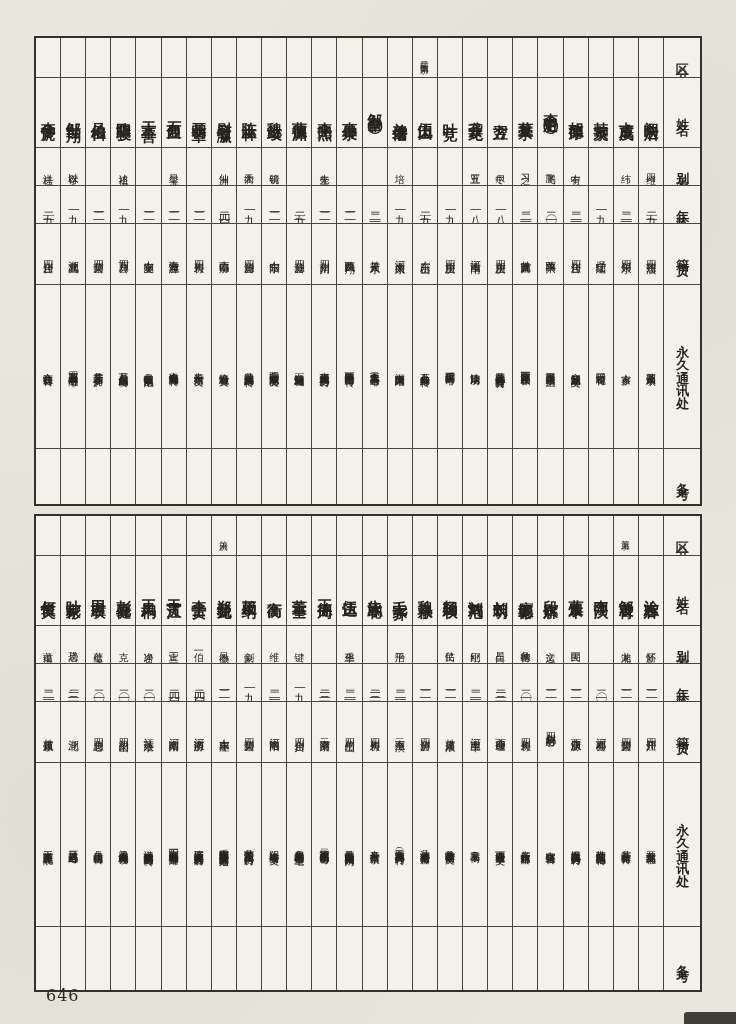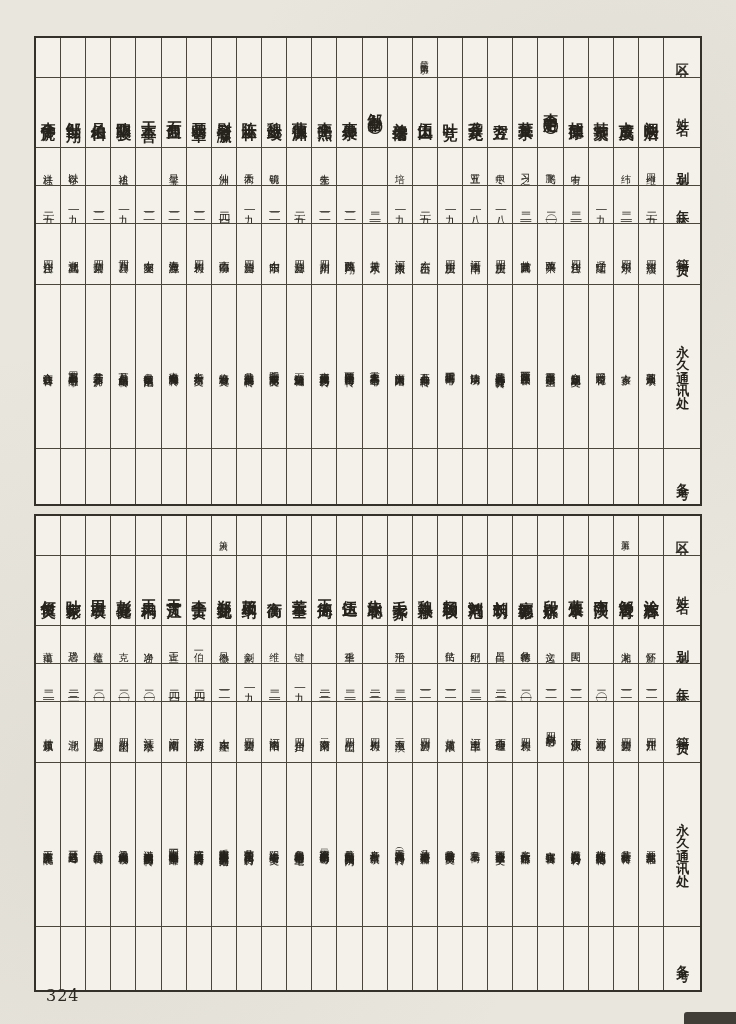--- a/index.html
+++ b/index.html
@@ -1268,14 +1268,14 @@
       </div>
       <div class="cell r-addr">
         <span>平凉东关西北医院</span>
       </div>
       <div class="cell r-note">
         <span></span>
       </div>
     </div>
   </div>
 
-<div class="page-number">324</div>
+<div class="page-number">646</div>
 <div class="corner-smudge"></div>
 
 </body></html>

